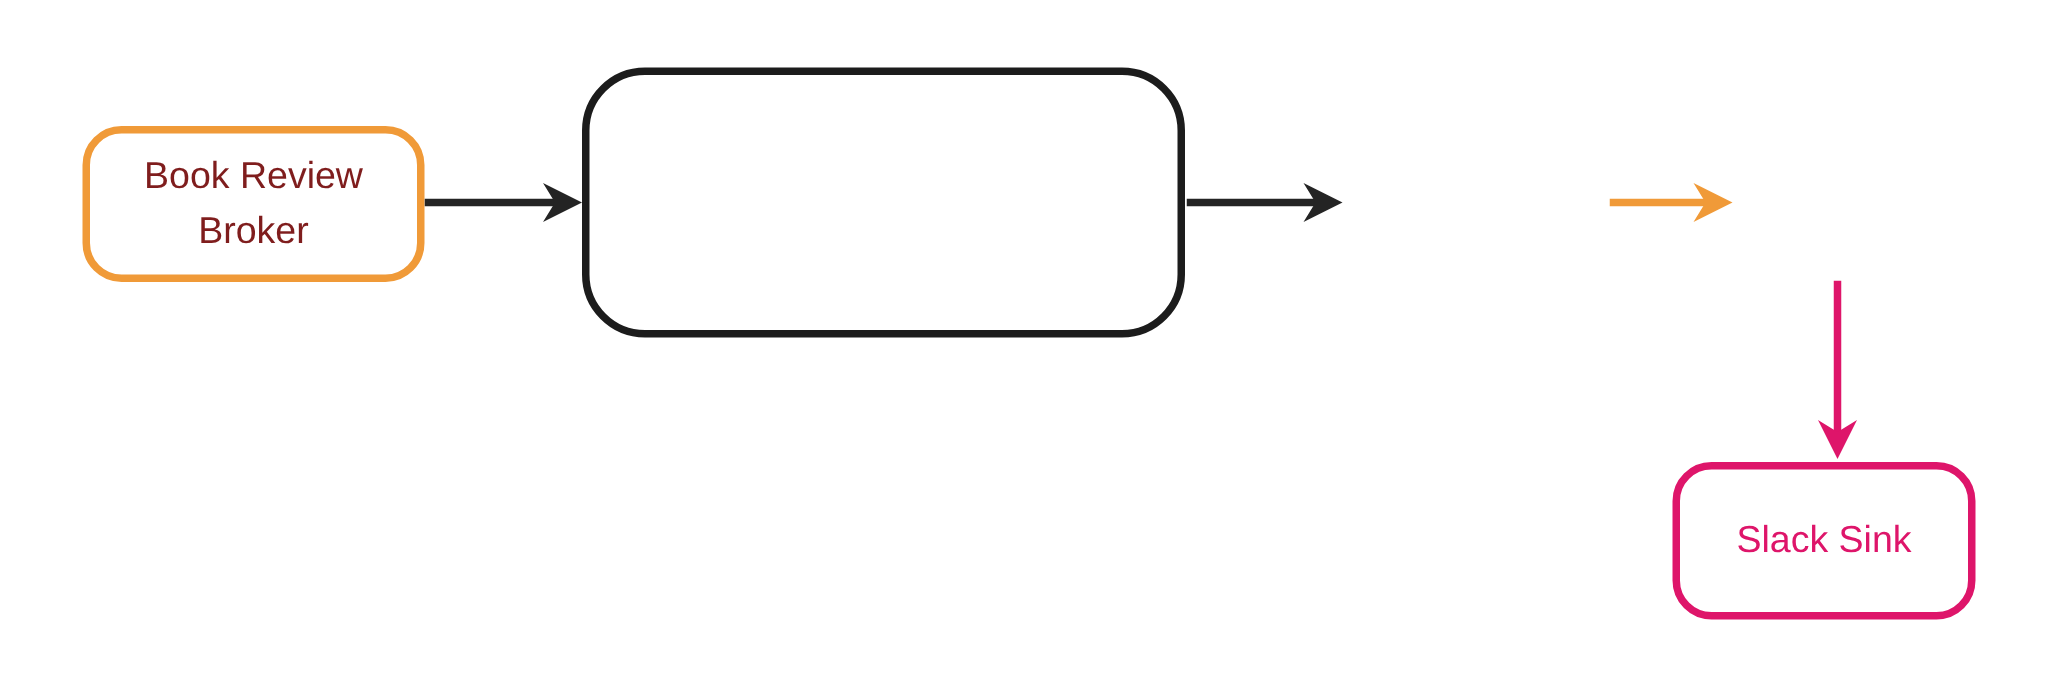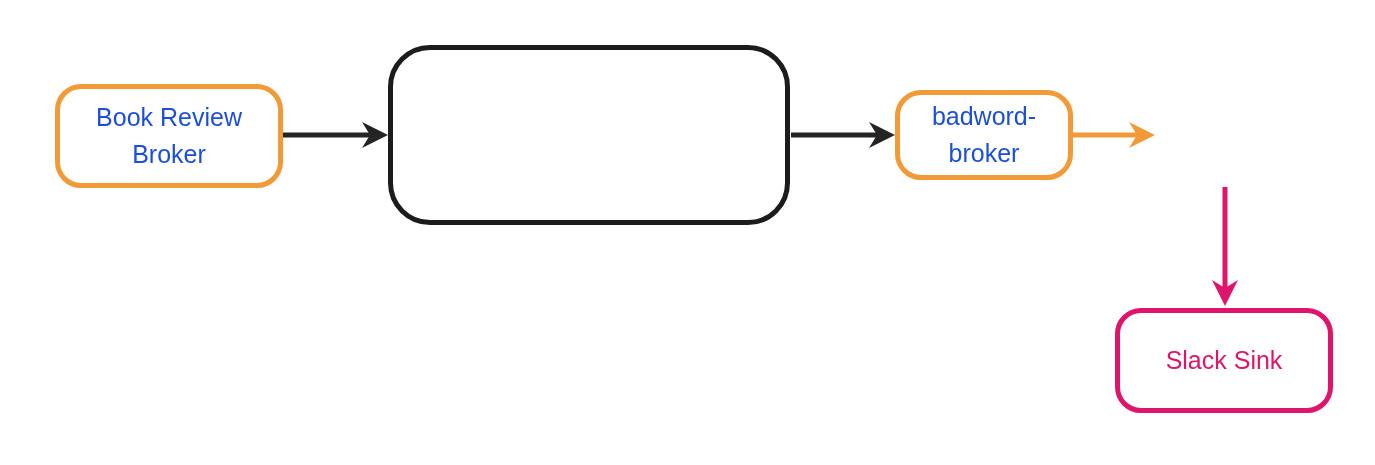--- a/index.html
+++ b/index.html
@@ -17,38 +17,38 @@
     display: flex;
     align-items: center;
     justify-content: center;
     text-align: center;
     background: #ffffff;
     font-size: 25px;
     line-height: 37px;
   }
   .node--orange {
     border: 5px solid #F09A38;
-    color: #1d4ed8;
+    color: #7f1d1d;
     border-radius: 26px;
   }
   .node--pink {
     border: 5px solid #DE156A;
     color: #DE156A;
     border-radius: 26px;
   }
   .node--black {
     border: 5px solid #1C1C1C;
     color: #1C1C1C;
     border-radius: 42px;
   }
   #node-book-review-broker { left: 55px;  top: 84px;  width: 228px; height: 104px; padding: 0 20px; }
   #node-trigger            { left: 388px; top: 45px;  width: 402px; height: 180px; line-height: 35px; }
   #node-badword-broker     { left: 895px; top: 90px;  width: 178px; height: 90px;  padding: 0 14px; }
   #node-pipe               { left: 1155px; top: 83px; width: 140px; height: 104px; }
-  #node-slack-sink         { left: 1115px; top: 308px; width: 218px; height: 105px; }
+  #node-slack-sink         { left: 1115px; top: 308px; width: 202px; height: 105px; }
   .bold { font-weight: bold; }
   .arrow { position: absolute; display: block; }
   #arrow-1 { left: 283px;  top: 115px; }
   #arrow-2 { left: 791px;  top: 115px; }
   #arrow-3 { left: 1073px; top: 115px; }
   #arrow-4 { left: 1205px; top: 187px; }
 </style>
 </head>
 <body>
 
@@ -66,23 +66,20 @@
   <div class="node node--black" id="node-trigger">
     <div>
     </div>
   </div>
 
   <svg class="arrow" id="arrow-2" width="106" height="40" viewBox="0 0 106 40">
     <line x1="0" y1="20" x2="87" y2="20" stroke="#242424" stroke-width="5"></line>
     <path d="M 104 20 L 78 7 L 86 20 L 78 33 Z" fill="#242424"></path>
   </svg>
 
-  <div class="node node--orange" id="node-badword-broker">
-    <span>badword-broker</span>
-  </div>
 
   <svg class="arrow" id="arrow-3" width="84" height="40" viewBox="0 0 84 40">
     <line x1="0" y1="20" x2="65" y2="20" stroke="#F09A38" stroke-width="5"></line>
     <path d="M 82 20 L 56 7 L 64 20 L 56 33 Z" fill="#F09A38"></path>
   </svg>
 
 
   <svg class="arrow" id="arrow-4" width="40" height="121" viewBox="0 0 40 121">
     <line x1="20" y1="0" x2="20" y2="102" stroke="#DE156A" stroke-width="5"></line>
     <path d="M 20 119 L 7 93 L 20 101 L 33 93 Z" fill="#DE156A"></path>

